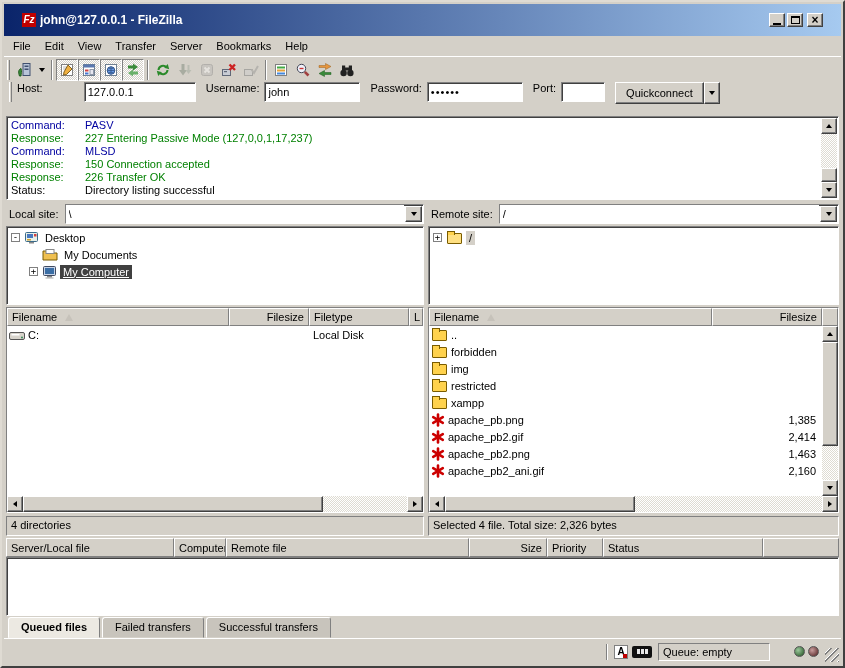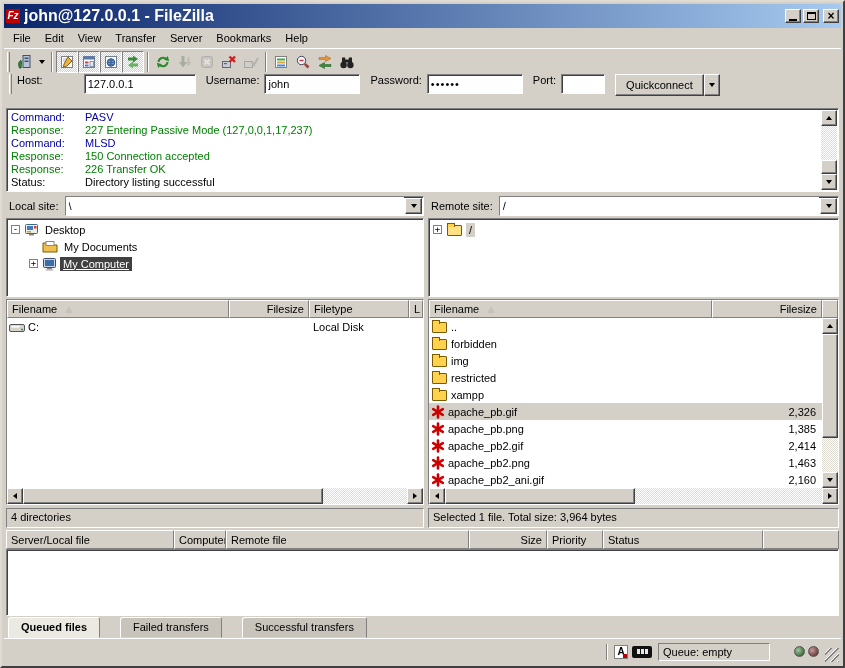--- a/index.html
+++ b/index.html
@@ -10,25 +10,25 @@
     border:2px solid; border-color:#dfdbd3 #404040 #404040 #dfdbd3;
     padding:2px; display:flex; flex-direction:column; }
 
   
   .raised { background:#d4d0c8; border:1px solid; border-color:#ffffff #404040 #404040 #ffffff; box-shadow: inset -1px -1px 0 #808080; }
   .raised-lt { background:#d4d0c8; border:1px solid; border-color:#ffffff #808080 #808080 #ffffff; }
   .sunken { background:#fff; border:1px solid; border-color:#808080 #ffffff #ffffff #808080; box-shadow: inset 1px 1px 0 #404040; }
   .sunken1 { border:1px solid; border-color:#808080 #ffffff #ffffff #808080; }
 
   
-  .titlebar { height:24px; background:linear-gradient(to right,#0a246a,#a6caf0);
-    display:flex; align-items:center; padding:0 2px; flex:none; }
+  .titlebar { height:32px; background:linear-gradient(to right,#0a246a,#a6caf0);
+    display:flex; align-items:center; padding:0 18px; flex:none; }
   .logo { width:14px; height:14px; background:#c00000; color:#fff; font-weight:bold; font-style:italic;
     font-size:10px; line-height:14px; text-align:center; margin-right:4px; flex:none; }
-  .title-text { color:#fff; font-weight:bold; font-size:16px; flex:1; white-space:nowrap; overflow:hidden; }
+  .title-text { color:#fff; font-weight:bold; font-size:12px; flex:1; white-space:nowrap; overflow:hidden; }
   .winbtn { width:16px; height:14px; display:flex; align-items:center; justify-content:center; margin-left:2px; flex:none; }
   .glyph-min { width:8px; height:2px; background:#000; margin-top:7px; }
   .glyph-max { width:9px; height:8px; border:1px solid #000; border-top-width:2px; }
   .glyph-close { font-size:12px; font-weight:bold; line-height:10px; }
 
   
   .menubar { height:20px; display:flex; align-items:center; padding-left:2px; flex:none; }
   .menu-item { padding:3px 7px; cursor:default; }
 
   
@@ -103,21 +103,21 @@
   .cell-name { display:flex; align-items:center; overflow:hidden; padding-left:2px; }
   .cell-size { text-align:right; padding-right:6px; flex:none; }
   .list-vscroll { width:16px; flex:none; display:flex; flex-direction:column; }
 
   .pane-status { height:20px; margin-top:3px; padding:2px 4px; flex:none; background:#d4d0c8; }
 
   
   .queue-hdrs { display:flex; height:19px; flex:none; margin:2px 2px 0 2px; }
   .queue-body { flex:1; margin:0 2px; }
   .tabs { height:22px; display:flex; align-items:flex-end; padding:2px 0 0 4px; flex:none; }
-  .tab { padding:3px 12px 4px 12px; margin-right:20px; border:1px solid; border-color:#ffffff #808080 #d4d0c8 #ffffff;
+  .tab { padding:3px 12px 4px 12px; margin-right:2px; border:1px solid; border-color:#ffffff #808080 #d4d0c8 #ffffff;
     border-radius:3px 3px 0 0; background:#c8c4bc;text-align:right; }
   .tab.active { background:#ece9e2; font-weight:bold; border-bottom-color:#ece9e2; }
 
   
   .statusbar { height:26px; display:flex; align-items:center; justify-content:flex-end; padding:2px 2px 2px 4px; flex:none; border-top:1px solid #ffffff; }
   .sb-divider { width:2px; height:16px; border-left:1px solid #808080; border-right:1px solid #ffffff; margin:0 6px; }
   .ascii-badge { width:14px; height:14px; background:#fff; border:1px solid #808080; font-size:10px; font-weight:bold;
     text-align:center; line-height:12px; position:relative; margin-right:4px; }
   .ascii-badge::after { content:""; position:absolute; right:0; bottom:0; width:4px; height:4px; background:#c00000; }
   .speed-badge { width:20px; height:12px; background:#111; border-radius:2px; margin-right:6px; display:flex; align-items:center; justify-content:center; gap:1px; }
@@ -492,35 +492,20 @@
                 </div>
                 <div class="cell-size" style="flex:1"></div>
               </div>
             <div class="list-row">
                 <div class="cell-name" style="width:283px">
                   <div class="ifolder"></div>
                   <span>xampp</span>
                 </div>
                 <div class="cell-size" style="flex:1"></div>
               </div>
-            <div class="list-row selected">
-                <div class="cell-name" style="width:283px">
-                  <span class="ifile">
-                    <svg width="14" height="14">
-                      <g stroke="#cc0000" stroke-width="2.6" stroke-linecap="round">
-                        <line x1="7" y1="1.5" x2="7" y2="12.5"></line>
-                        <line x1="2.2" y1="4.2" x2="11.8" y2="9.8"></line>
-                        <line x1="11.8" y1="4.2" x2="2.2" y2="9.8"></line>
-                      </g>
-                    </svg>
-                  </span>
-                  <span>apache_pb.gif</span>
-                </div>
-                <div class="cell-size" style="flex:1">2,326</div>
-              </div>
             <div class="list-row">
                 <div class="cell-name" style="width:283px">
                   <span class="ifile">
                     <svg width="14" height="14">
                       <g stroke="#cc0000" stroke-width="2.6" stroke-linecap="round">
                         <line x1="7" y1="1.5" x2="7" y2="12.5"></line>
                         <line x1="2.2" y1="4.2" x2="11.8" y2="9.8"></line>
                         <line x1="11.8" y1="4.2" x2="2.2" y2="9.8"></line>
                       </g>
                     </svg>
@@ -592,21 +577,21 @@
               <div class="tri tri-left"></div>
             </div>
           <div class="sb-track">
               <div class="sb-thumb raised" style="width:190px"></div>
             </div>
           <div class="sb-btn raised">
               <div class="tri tri-right"></div>
             </div>
         </div>
       </div>
-      <div class="pane-status sunken1">Selected 1 file. Total size: 3,964 bytes</div>
+      <div class="pane-status sunken1">Selected 4 file. Total size: 2,326 bytes</div>
     </div>
   </div>
 
   <div class="queue-hdrs">
     <div class="col-hdr raised-lt" style="width:168px">
         <span>Server/Local file</span>
       </div>
     <div class="col-hdr raised-lt" style="width:52px">
         <span>Computer...</span>
       </div>

